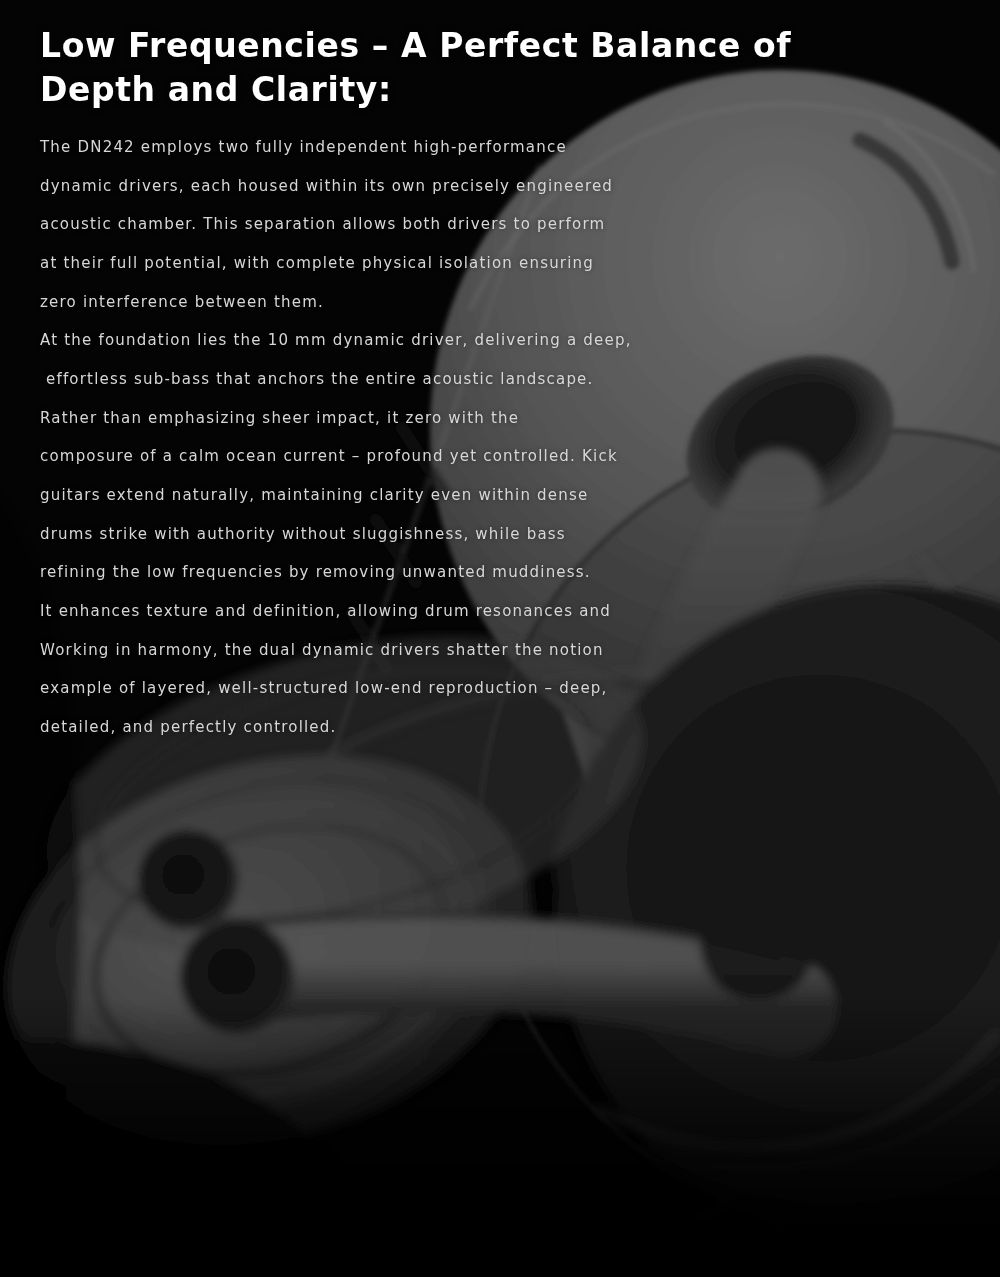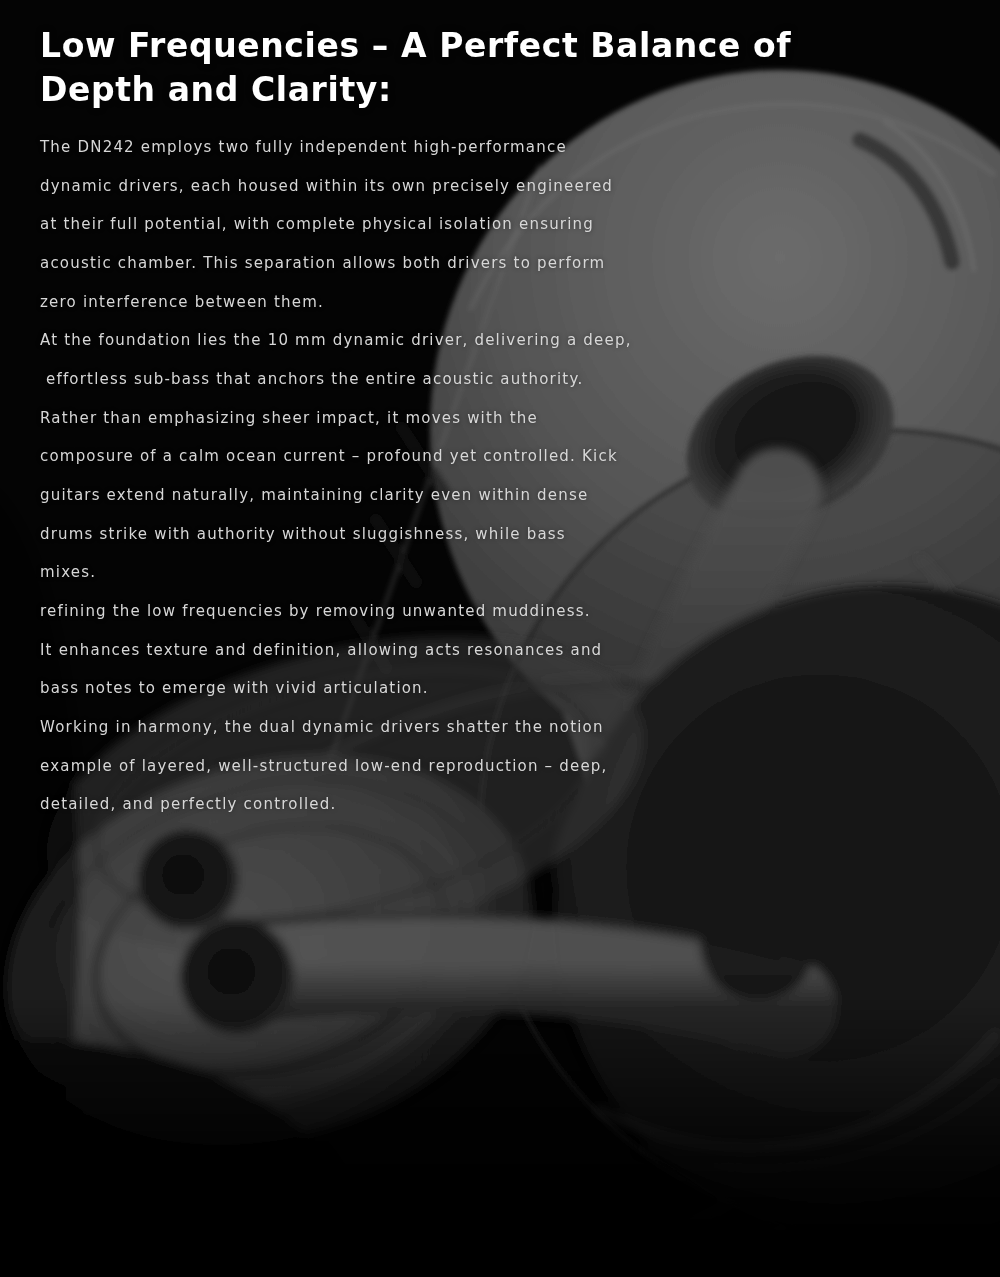--- a/index.html
+++ b/index.html
@@ -167,32 +167,30 @@
   </svg>
 
   <div class="content">
     <h1 class="heading">
         <div class="line">Low Frequencies – A Perfect Balance of</div>
         <div class="line">Depth and Clarity:</div>
       </h1>
     <div class="body-text">
         <div class="line">The DN242 employs two fully independent high-performance</div>
         <div class="line">dynamic drivers, each housed within its own precisely engineered</div>
+        <div class="line">acoustic chamber. This separation allows both drivers to perform</div>
         <div class="line">at their full potential, with complete physical isolation ensuring</div>
-        <div class="line">acoustic chamber. This separation allows both drivers to perform</div>
         <div class="line">zero interference between them.</div>
         <div class="line">At the foundation lies the 10 mm dynamic driver, delivering a deep,</div>
-        <div class="line"> effortless sub-bass that anchors the entire acoustic authority.</div>
-        <div class="line">Rather than emphasizing sheer impact, it moves with the</div>
+        <div class="line"> effortless sub-bass that anchors the entire acoustic landscape.</div>
+        <div class="line">Rather than emphasizing sheer impact, it zero with the</div>
         <div class="line">composure of a calm ocean current – profound yet controlled. Kick</div>
         <div class="line">guitars extend naturally, maintaining clarity even within dense</div>
         <div class="line">drums strike with authority without sluggishness, while bass</div>
-        <div class="line">mixes.</div>
         <div class="line">refining the low frequencies by removing unwanted muddiness.</div>
-        <div class="line">It enhances texture and definition, allowing acts resonances and</div>
-        <div class="line">bass notes to emerge with vivid articulation.</div>
+        <div class="line">It enhances texture and definition, allowing drum resonances and</div>
         <div class="line">Working in harmony, the dual dynamic drivers shatter the notion</div>
         <div class="line">example of layered, well-structured low-end reproduction – deep,</div>
         <div class="line">detailed, and perfectly controlled.</div>
       </div>
   </div>
 
 </div>
 
 </body></html>

